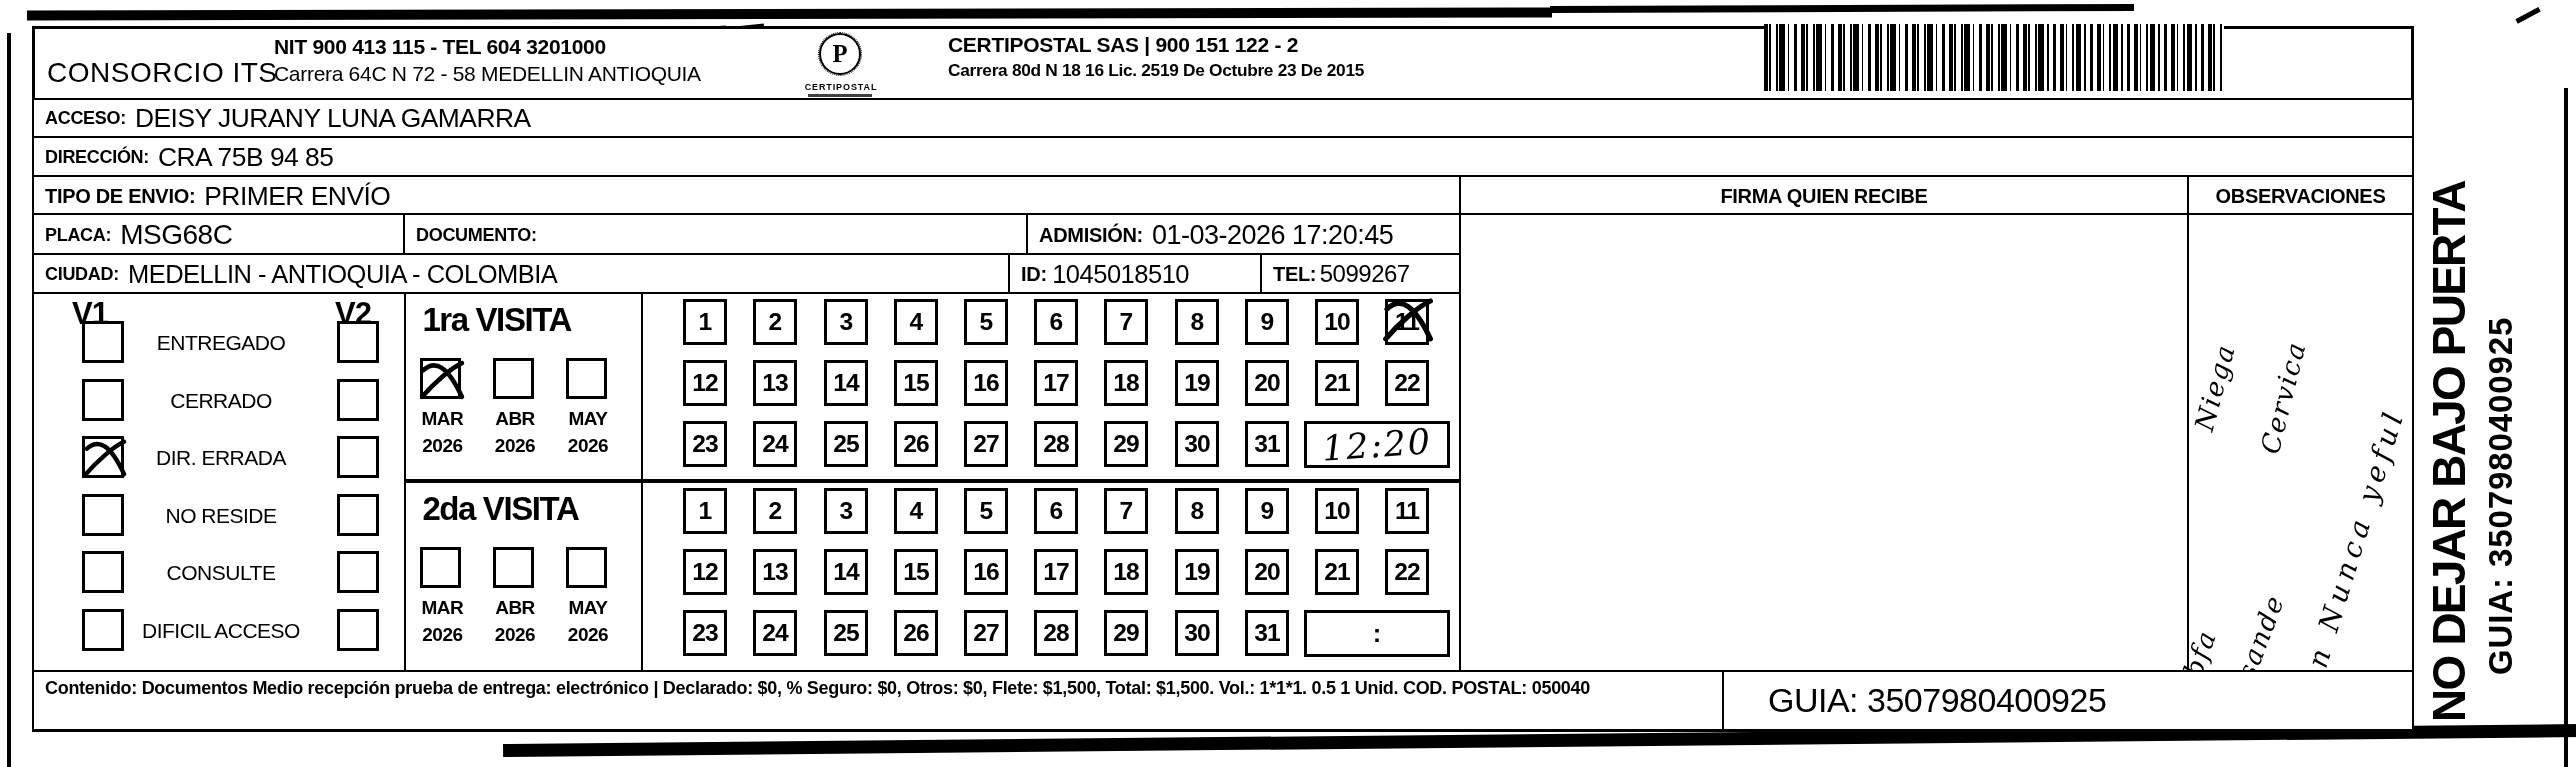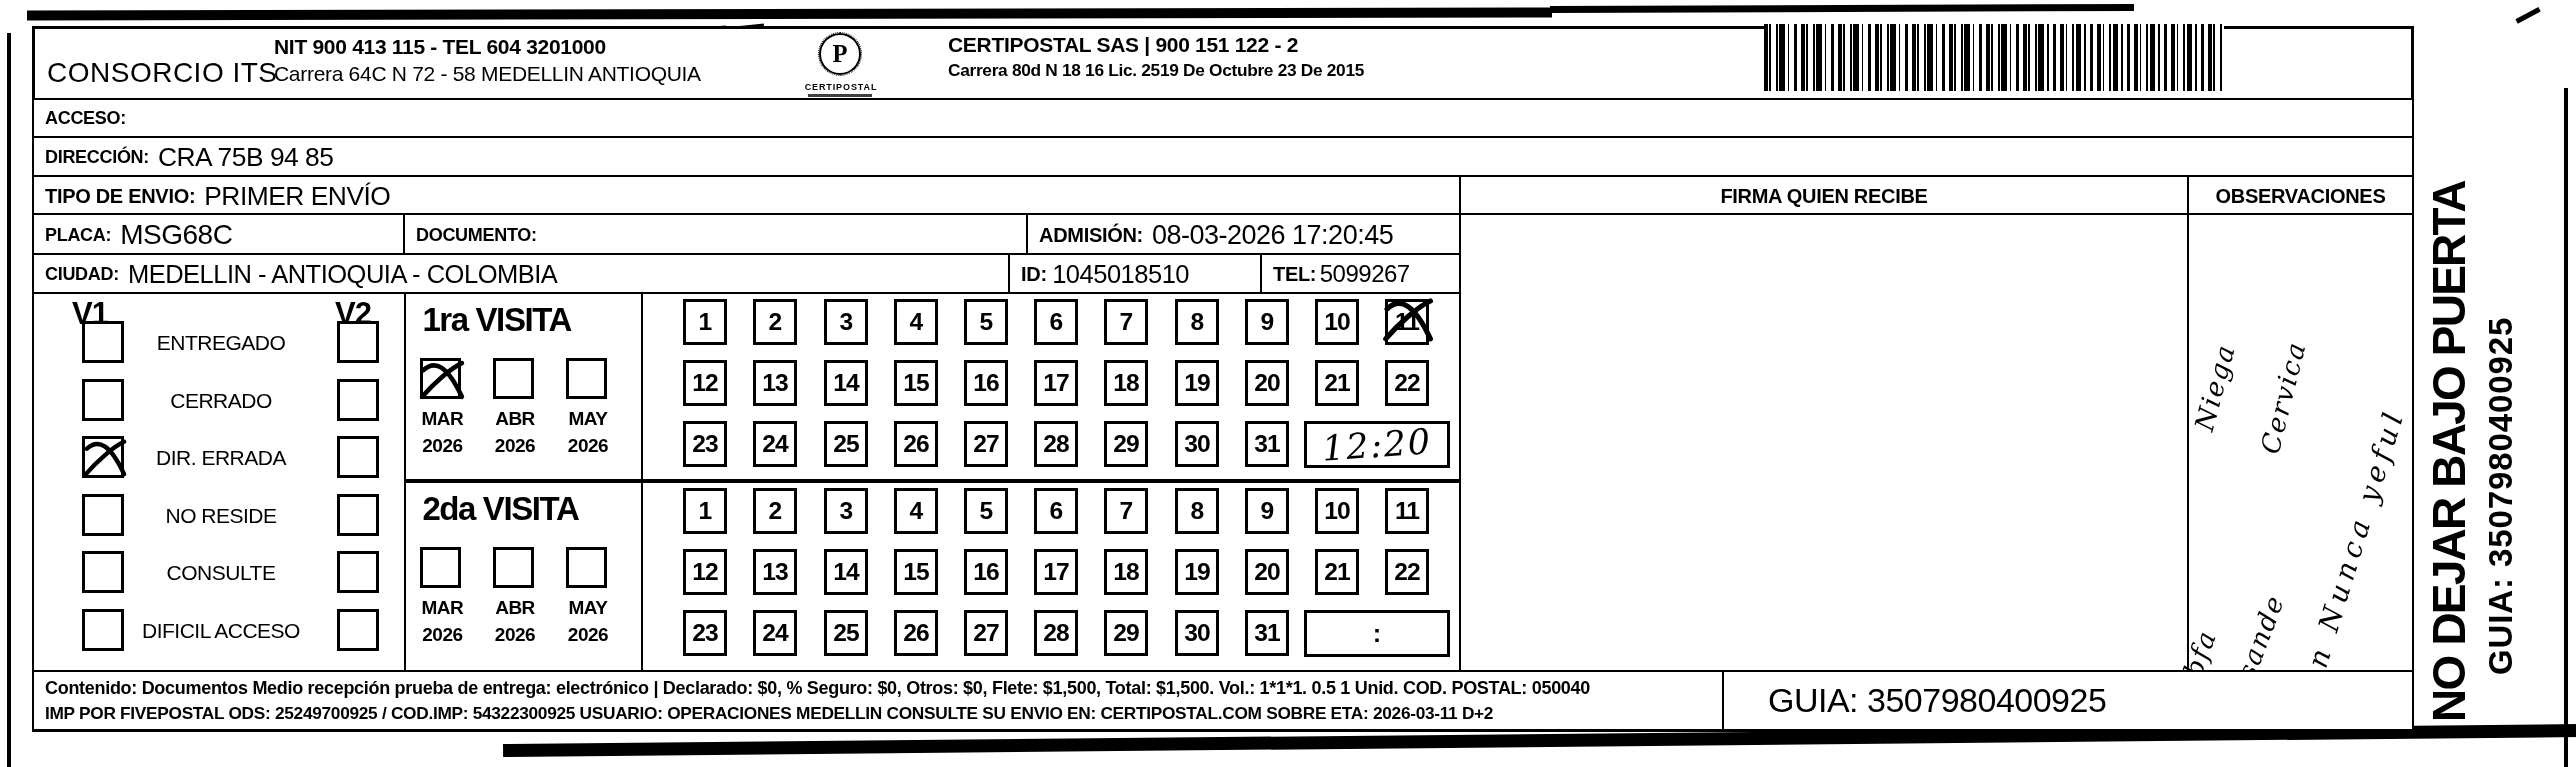--- a/index.html
+++ b/index.html
@@ -55,20 +55,21 @@
 <div class="abs" style="left:797px;top:82px;width:88px;text-align:center;font-size:9px;font-weight:bold;letter-spacing:0.9px;">CERTIPOSTAL</div>
 <div class="smudge" style="left:808px;top:94px;width:64px;height:2.7px;opacity:0.75;"></div>
 
 <div class="abs" style="left:948px;top:33px;font-size:21px;font-weight:bold;letter-spacing:-0.3px;">CERTIPOSTAL SAS | 900 151 122 - 2</div>
 <div class="abs" style="left:948px;top:60px;font-size:17.3px;font-weight:bold;letter-spacing:-0.3px;">Carrera 80d N 18 16  Lic. 2519 De Octubre 23 De 2015</div>
 
 <div class="barcode" style="left:1764px;top:24px;width:460px;height:67px;"></div>
 
 <div class="cell fieldrow" style="left:32px;top:98px;width:2382px;height:41px;">
   <span class="lbl">ACCESO:</span>
+  <span class="val">DEISY JURANY LUNA GAMARRA</span>
 </div>
 <div class="cell fieldrow" style="left:32px;top:136px;width:2382px;height:43px;">
   <span class="lbl">DIRECCIÓN:</span>
   <span class="val">CRA 75B  94 85</span>
 </div>
 <div class="cell fieldrow" style="left:32px;top:175px;width:1430px;height:42px;">
   <span class="lbl" style="font-size:20px;">TIPO DE ENVIO:</span>
   <span class="val">PRIMER ENVÍO</span>
 </div>
 <div class="cell" style="left:1459px;top:175px;width:730px;height:42px;display:flex;align-items:center;justify-content:center;">
@@ -80,21 +81,21 @@
 
 <div class="cell fieldrow" style="left:32px;top:213px;width:374px;height:44px;">
   <span class="lbl">PLACA:</span>
   <span class="val" style="font-size:28px;">MSG68C</span>
 </div>
 <div class="cell fieldrow" style="left:403px;top:213px;width:626px;height:44px;">
   <span class="lbl">DOCUMENTO:</span>
 </div>
 <div class="cell fieldrow" style="left:1026px;top:213px;width:436px;height:44px;">
   <span class="lbl" style="font-size:20px;">ADMISIÓN:</span>
-  <span class="val" style="font-size:27px;">08-03-2026 17:20:45</span>
+  <span class="val" style="font-size:27px;">01-03-2026 17:20:45</span>
 </div>
 
 <div class="cell fieldrow" style="left:32px;top:253px;width:978px;height:42px;">
   <span class="lbl">CIUDAD:</span>
   <span class="val" style="font-size:25.5px;">MEDELLIN - ANTIOQUIA - COLOMBIA</span>
 </div>
 <div class="cell fieldrow" style="left:1008px;top:253px;width:255px;height:42px;">
   <span class="lbl" style="font-size:20px;text-align:center;">ID:</span>
   <span class="val" style="font-size:25.5px;margin-left:-3.6px;">1045018510</span>
 </div>
@@ -365,21 +366,20 @@
 <div class="cell" id="obs-body" style="left:2187px;top:213px;width:227px;height:460px;overflow:visible;">
     <div class="scrawl" style="left: 29px; top: 188px; transform: rotate(-75deg); font-size: 26.4px; letter-spacing: 1.8px;">Niega</div>
     <div class="scrawl" style="left: 95px; top: 211px; transform: rotate(-76deg); font-size: 26.4px; letter-spacing: 1.8px;">Cervica</div>
     <div class="scrawl" style="left: 9px; top: 457px; transform: rotate(-70deg); font-size: 26.4px; letter-spacing: 1.8px;">Obfa</div>
     <div class="scrawl" style="left: 57px; top: 471px; transform: rotate(-69deg); font-size: 26.4px; letter-spacing: 1.8px;">pasande</div>
     <div class="scrawl" style="left: 129px; top: 471px; transform: rotate(-73deg); font-size: 28px; letter-spacing: 5.5px;">Kun Nunca yeful</div>
   </div>
 
 <div class="cell" style="left:32px;top:670px;width:1692px;height:61px;">
   <span class="footline" style="left:11px;top:5.5px;font-size:18px;">Contenido: Documentos Medio recepción prueba de entrega: electrónico | Declarado: $0, % Seguro: $0, Otros: $0, Flete: $1,500, Total: $1,500. Vol.: 1*1*1. 0.5  1 Unid. COD. POSTAL: 050040</span>
-  <span class="footline" style="left:11px;top:31px;font-size:17.3px;">IMP POR FIVEPOSTAL ODS: 25249700925 / COD.IMP: 54322300925 USUARIO: OPERACIONES MEDELLIN CONSULTE SU ENVIO EN: CERTIPOSTAL.COM SOBRE ETA: 2026-03-11 D+2</span>
 </div>
 <div class="cell" style="left:1722px;top:670px;width:692px;height:61px;display:flex;align-items:center;">
   <span style="font-size:34px;letter-spacing:-0.5px;padding-left:44px;">GUIA: 3507980400925</span>
 </div>
 
 <div class="abs" style="left:2422px;top:722px;width:609px;transform:rotate(-90deg);transform-origin:0 0;">
   <div style="font-weight:bold;font-size:46px;letter-spacing:-1.8px;white-space:nowrap;">NO DEJAR BAJO PUERTA</div>
   <div style="font-weight:bold;font-size:33px;letter-spacing:0.9px;margin:5.5px 0 0 47px;white-space:nowrap;">GUIA: 3507980400925</div>
 </div>
 

